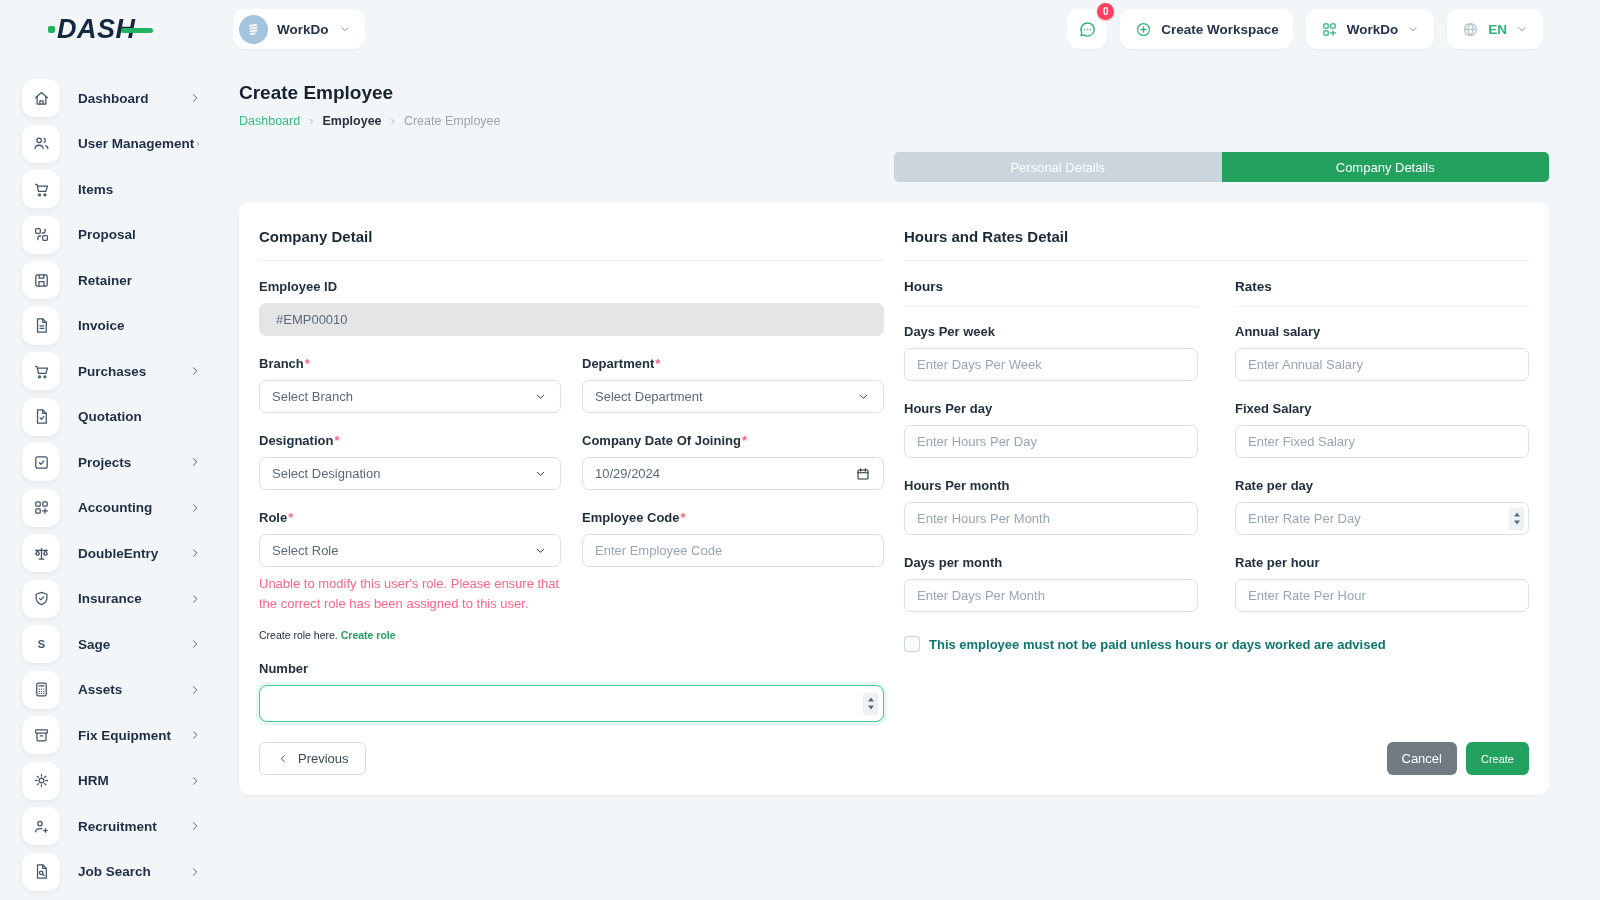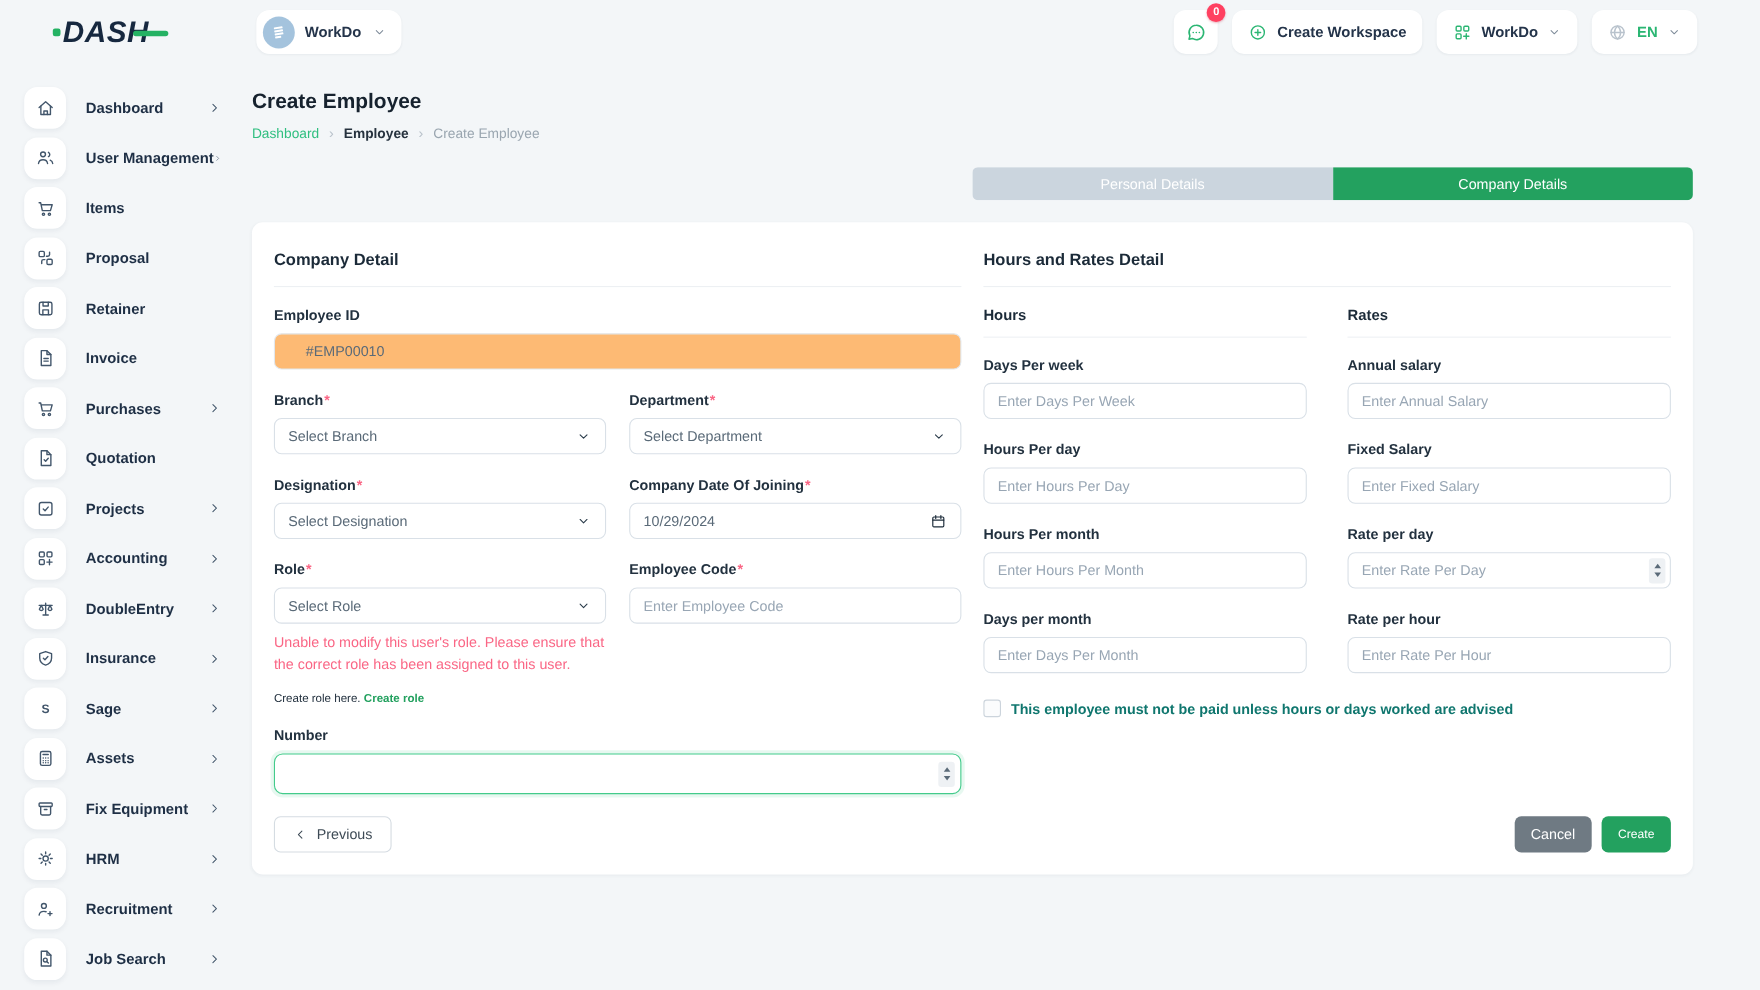--- a/index.html
+++ b/index.html
@@ -31,21 +31,21 @@
   
   .sidebar{position:absolute;top:58px;left:0;width:216px;bottom:0;padding:21px 14px 0 22px;overflow:hidden}
   .sb-item{display:flex;align-items:center;height:38px;margin-bottom:7.5px;cursor:pointer}
   .sb-ic{width:38px;height:38px;background:#fff;border-radius:12px;display:flex;align-items:center;justify-content:center;color:#42566b;box-shadow:0 2px 5px rgba(25,42,70,.06);flex:0 0 38px}
   .sb-ic svg{width:19px;height:19px}
   .sb-label{margin-left:18px;font-size:13.5px;font-weight:600;color:#1e2f45;white-space:nowrap}
   .sb-caret{margin-left:auto;color:#42566b;width:14px;height:14px;display:flex}
   .sb-caret svg{width:100%;height:100%}
 
   
-  .main{position:absolute;left:229px;top:58px;width:1310px}
+  .main{position:absolute;left:239px;top:58px;width:1310px}
   .page-title{font-size:19px;font-weight:700;color:#16222e;margin-top:24px}
   .breadcrumb{margin-top:9px;font-size:12.5px;display:flex;gap:9px;align-items:center}
   .bc-link{color:#30bf80;cursor:pointer}
   .bc-mid{color:#26323e;font-weight:600;cursor:pointer}
   .bc-sep{color:#b9c2cb;font-size:13px}
   .bc-current{color:#9aa6b0}
   .tabs{display:flex;margin-top:24px;margin-left:auto;width:655px;height:30px;border-radius:5px;overflow:hidden}
   .tab{flex:1;display:flex;align-items:center;justify-content:center;font-size:13px;color:#fff;font-weight:500;cursor:pointer}
   .tab-inactive{background:#cbd5de}
   .tab-active{background:#23a15f}
@@ -54,21 +54,21 @@
   .col{width:625px;display:flex;flex-direction:column}
   .sec-heading{font-size:15px;font-weight:700;color:#1b2a38;margin-top:6px}
   .sec-hr{border:none;border-top:1px solid #edf0f3;margin:15px 0 18px;width:100%}
   .form-grid{display:grid;grid-template-columns:1fr 1fr;column-gap:21px}
   .field{margin-bottom:20px}
   .flabel{display:block;font-size:13px;font-weight:600;color:#22313f;margin-bottom:9px}
   .req{color:#fa6685;margin-left:1px}
   .tinput,.select,.dateinput,.dis-input{height:33px;border:1px solid #d9e0e7;border-radius:7px;font-size:13px;color:#5a6a78;width:100%;background:#fff}
   .tinput{padding:0 12px;outline:none;font-family:inherit}
   .tinput::placeholder{color:#98a6b4}
-  .dis-input{background:#fdba74;border-color:#e2e7ec;display:flex;align-items:center;padding:0 28px}
+  .dis-input{background:#e5e5e5;border-color:#e2e7ec;display:flex;align-items:center;padding:0 16px}
   .select{display:flex;align-items:center;justify-content:space-between;padding:0 12px;cursor:pointer}
   .sel-caret{width:15px;height:15px;color:#2a3b4a;display:flex}
   .sel-caret svg{width:100%;height:100%}
   .dateinput{display:flex;align-items:center;justify-content:space-between;padding:0 12px}
   .cal-ic{width:16px;height:16px;color:#1d2c3a;display:flex}
   .cal-ic svg{width:100%;height:100%}
   .err-text{font-size:13px;color:#fa6685;line-height:1.5;margin-top:7px}
   .help-text{font-size:10.5px;color:#22303e;margin-top:16px}
   .help-link{color:#23a15f;font-weight:700;cursor:pointer}
   .number-wrap{position:relative;height:37px;border:1.5px solid #43cb8b;border-radius:8px;box-shadow:0 0 0 3px rgba(67,203,139,.13);display:flex;align-items:center;padding:0 12px;background:#fff}

